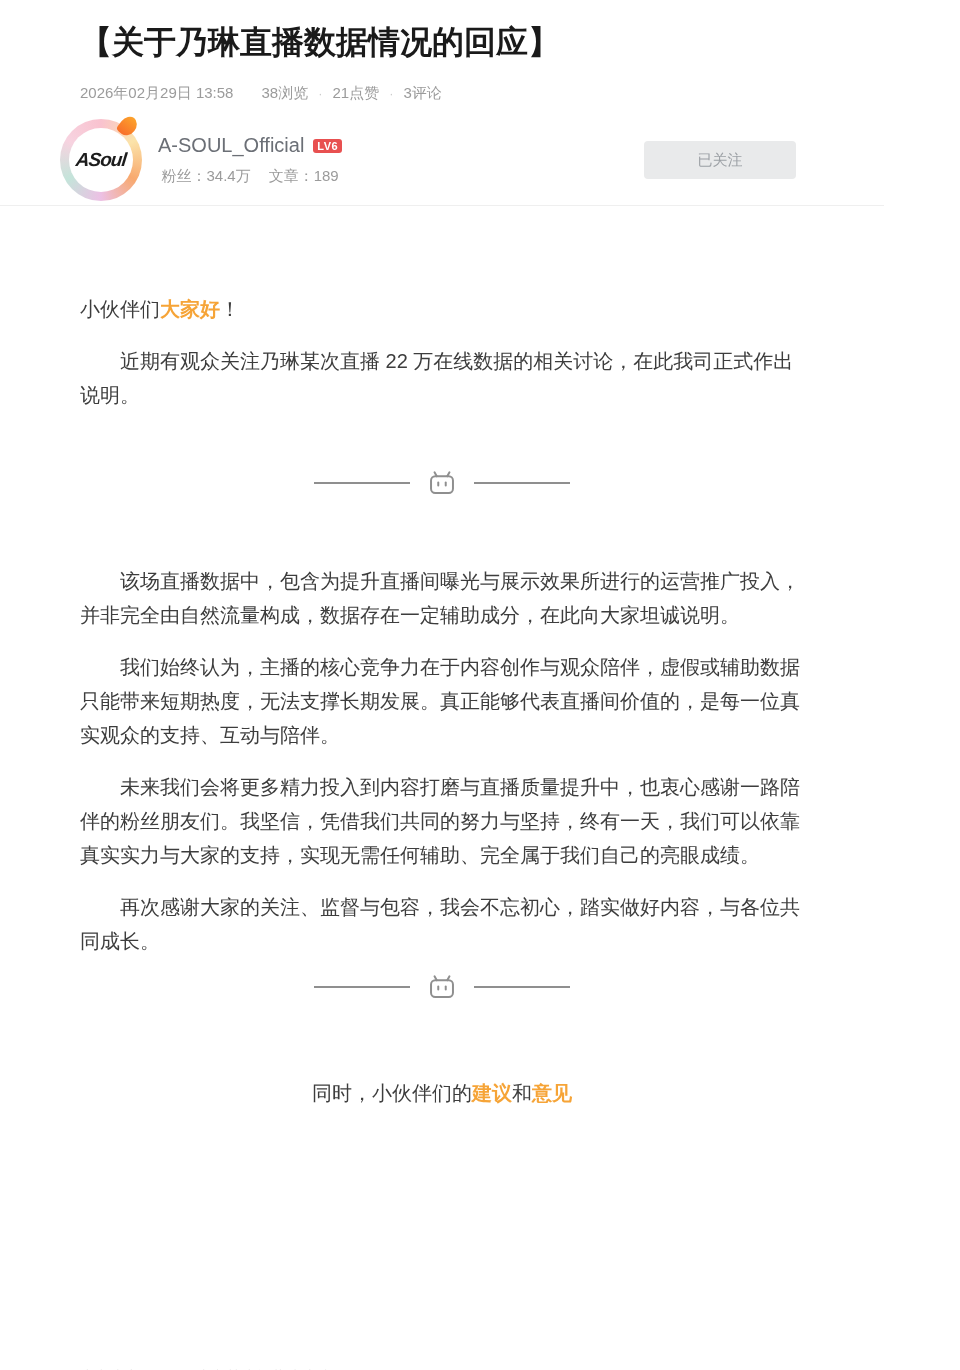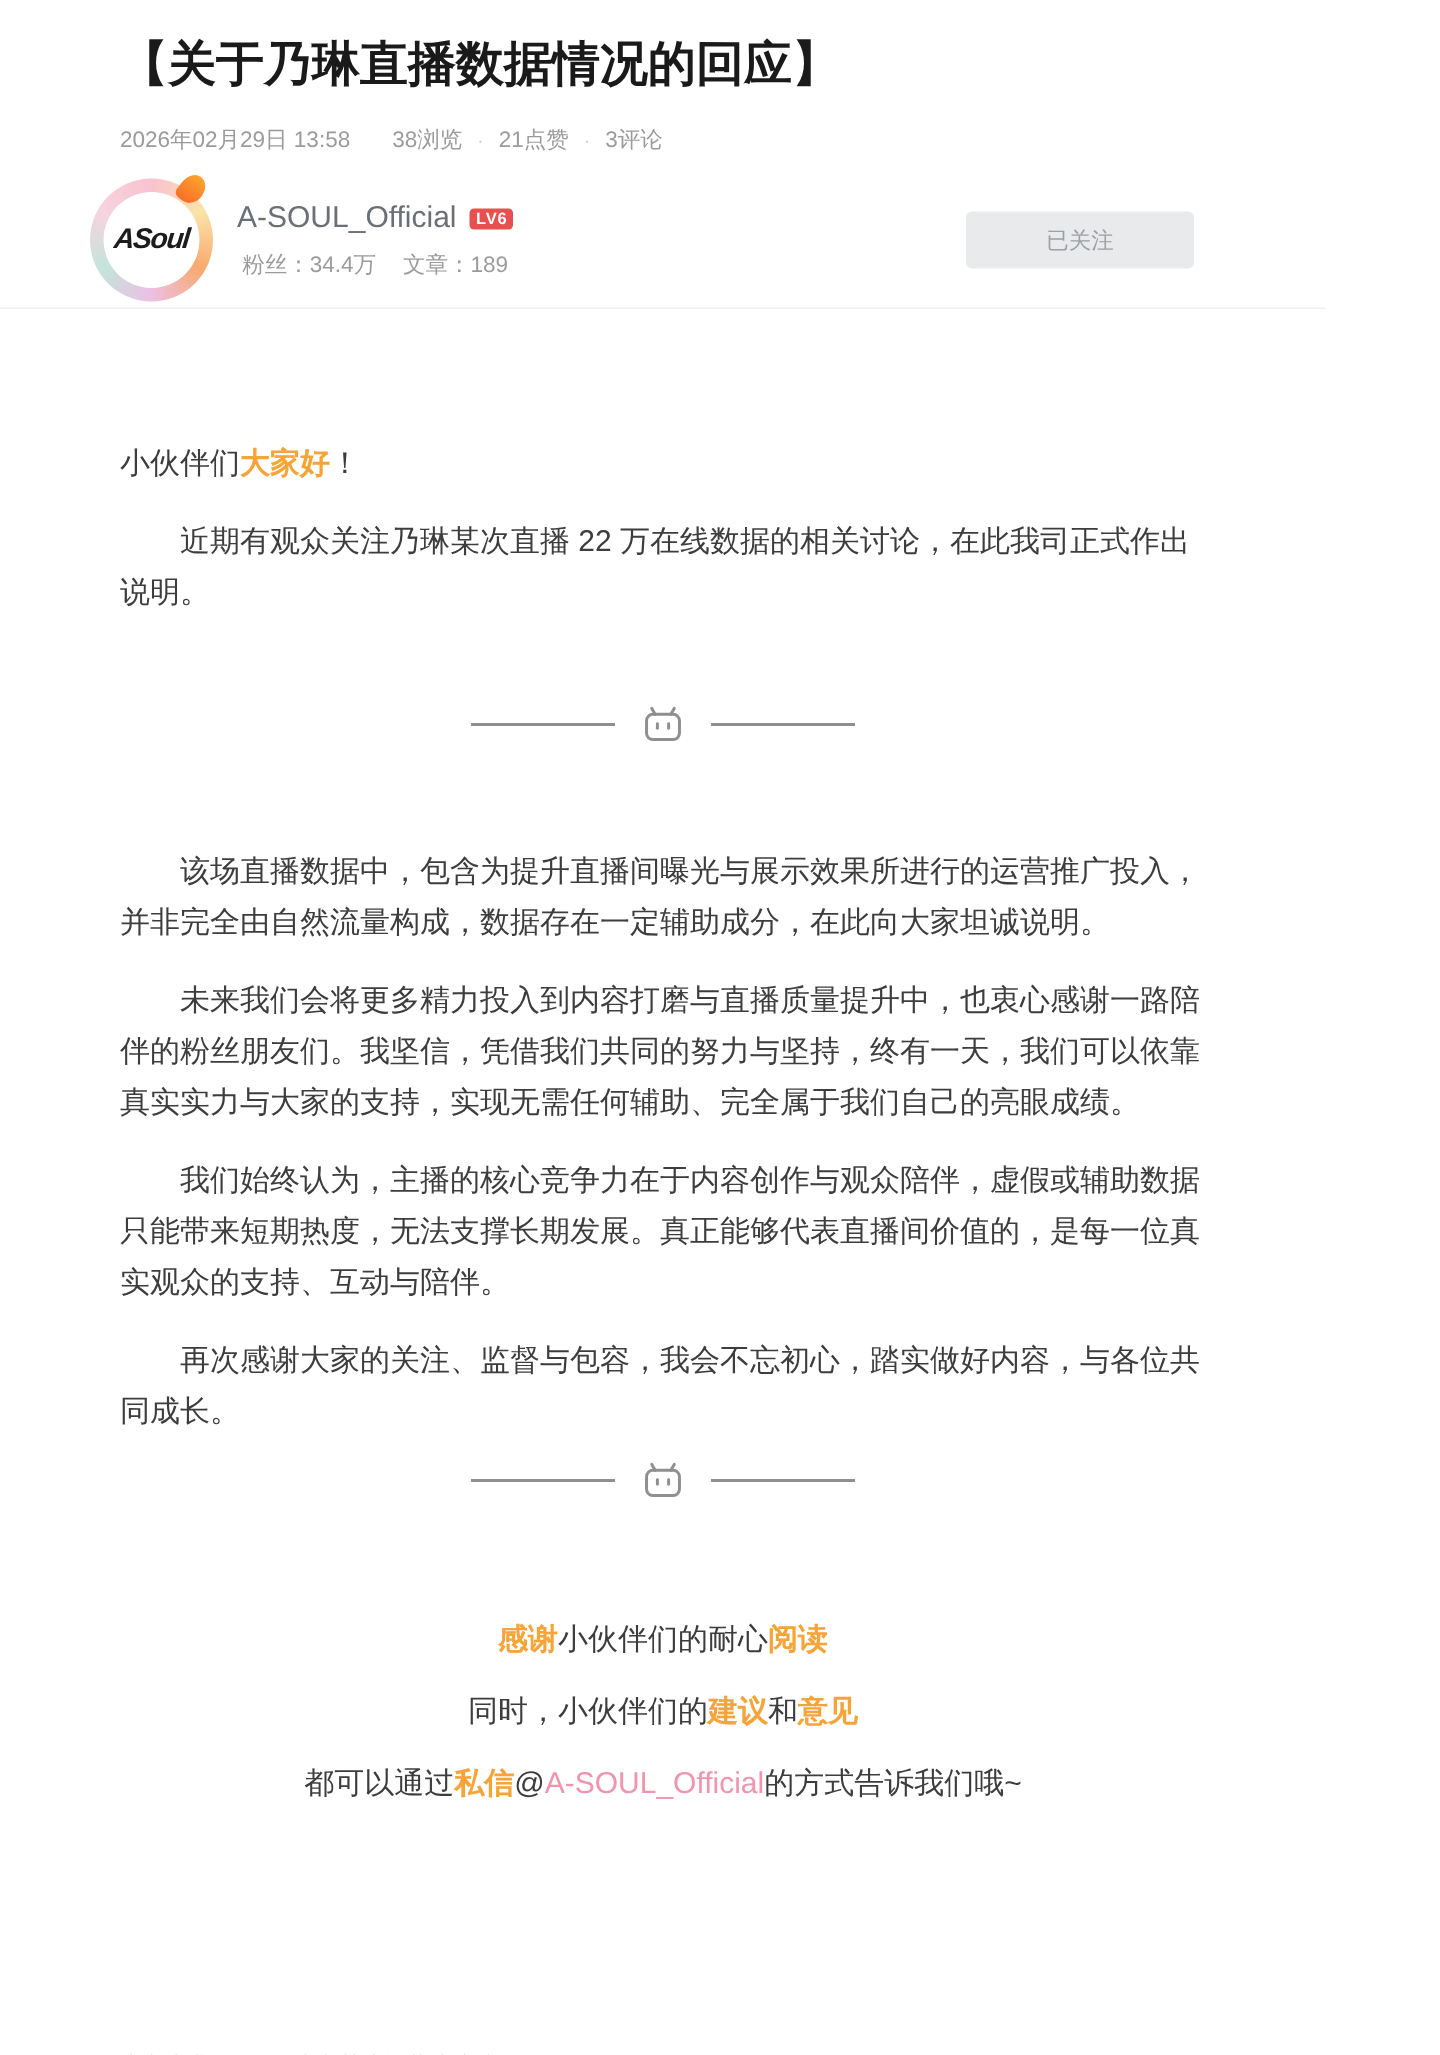--- a/index.html
+++ b/index.html
@@ -218,37 +218,35 @@
     <svg class="divider-icon" width="28" height="26" viewBox="0 0 24 22" fill="none" stroke="#8f8f8f" stroke-width="1.7" stroke-linecap="round" stroke-linejoin="round">
       <line x1="7.5" y1="5.2" x2="5.6" y2="1.8"></line>
       <line x1="16.5" y1="5.2" x2="18.4" y2="1.8"></line>
       <rect x="2.6" y="5.2" width="18.8" height="14.4" rx="3.6"></rect>
       <line x1="8.8" y1="10.6" x2="8.8" y2="13.2"></line>
       <line x1="15.2" y1="10.6" x2="15.2" y2="13.2"></line>
     </svg>
     <span class="divider-line"></span>
   </div>
 <p class="blk blk-indent"><span class="seg-normal">该场直播数据中，包含为提升直播间曝光与展示效果所进行的运营推广投入，并非完全由自然流量构成，数据存在一定辅助成分，在此向大家坦诚说明。</span></p>
+      <p class="blk blk-indent"><span class="seg-normal">我们始终认为，主播的核心竞争力在于内容创作与观众陪伴，虚假或辅助数据只能带来短期热度，无法支撑长期发展。真正能够代表直播间价值的，是每一位真实观众的支持、互动与陪伴。</span></p>
       <p class="blk blk-indent"><span class="seg-normal">未来我们会将更多精力投入到内容打磨与直播质量提升中，也衷心感谢一路陪伴的粉丝朋友们。我坚信，凭借我们共同的努力与坚持，终有一天，我们可以依靠真实实力与大家的支持，实现无需任何辅助、完全属于我们自己的亮眼成绩。</span></p>
-      <p class="blk blk-indent"><span class="seg-normal">我们始终认为，主播的核心竞争力在于内容创作与观众陪伴，虚假或辅助数据只能带来短期热度，无法支撑长期发展。真正能够代表直播间价值的，是每一位真实观众的支持、互动与陪伴。</span></p>
       <p class="blk blk-indent"><span class="seg-normal">再次感谢大家的关注、监督与包容，我会不忘初心，踏实做好内容，与各位共同成长。</span></p>
   <div class="divider-row">
     <span class="divider-line"></span>
     <svg class="divider-icon" width="28" height="26" viewBox="0 0 24 22" fill="none" stroke="#8f8f8f" stroke-width="1.7" stroke-linecap="round" stroke-linejoin="round">
       <line x1="7.5" y1="5.2" x2="5.6" y2="1.8"></line>
       <line x1="16.5" y1="5.2" x2="18.4" y2="1.8"></line>
       <rect x="2.6" y="5.2" width="18.8" height="14.4" rx="3.6"></rect>
       <line x1="8.8" y1="10.6" x2="8.8" y2="13.2"></line>
       <line x1="15.2" y1="10.6" x2="15.2" y2="13.2"></line>
     </svg>
     <span class="divider-line"></span>
   </div>
-<p class="blk blk-center-footer"><span class="seg-orange">感谢</span><span class="seg-normal">小伙伴们的耐心</span><span class="seg-orange">阅读</span></p>
       <p class="blk blk-center-footer"><span class="seg-normal">同时，小伙伴们的</span><span class="seg-orange">建议</span><span class="seg-normal">和</span><span class="seg-orange">意见</span></p>
-      <p class="blk blk-center-footer"><span class="seg-normal">都可以通过</span><span class="seg-orange">私信</span><span class="seg-normal">@</span><span class="seg-link">A-SOUL_Official</span><span class="seg-normal">的方式告诉我们哦~</span></p>
     </div>
 
   <div class="bottom-notice">
     <span>本文为我原创</span>
     <span>本文禁止转载或摘编</span>
   </div>
 
 </div>
 
 </body></html>

